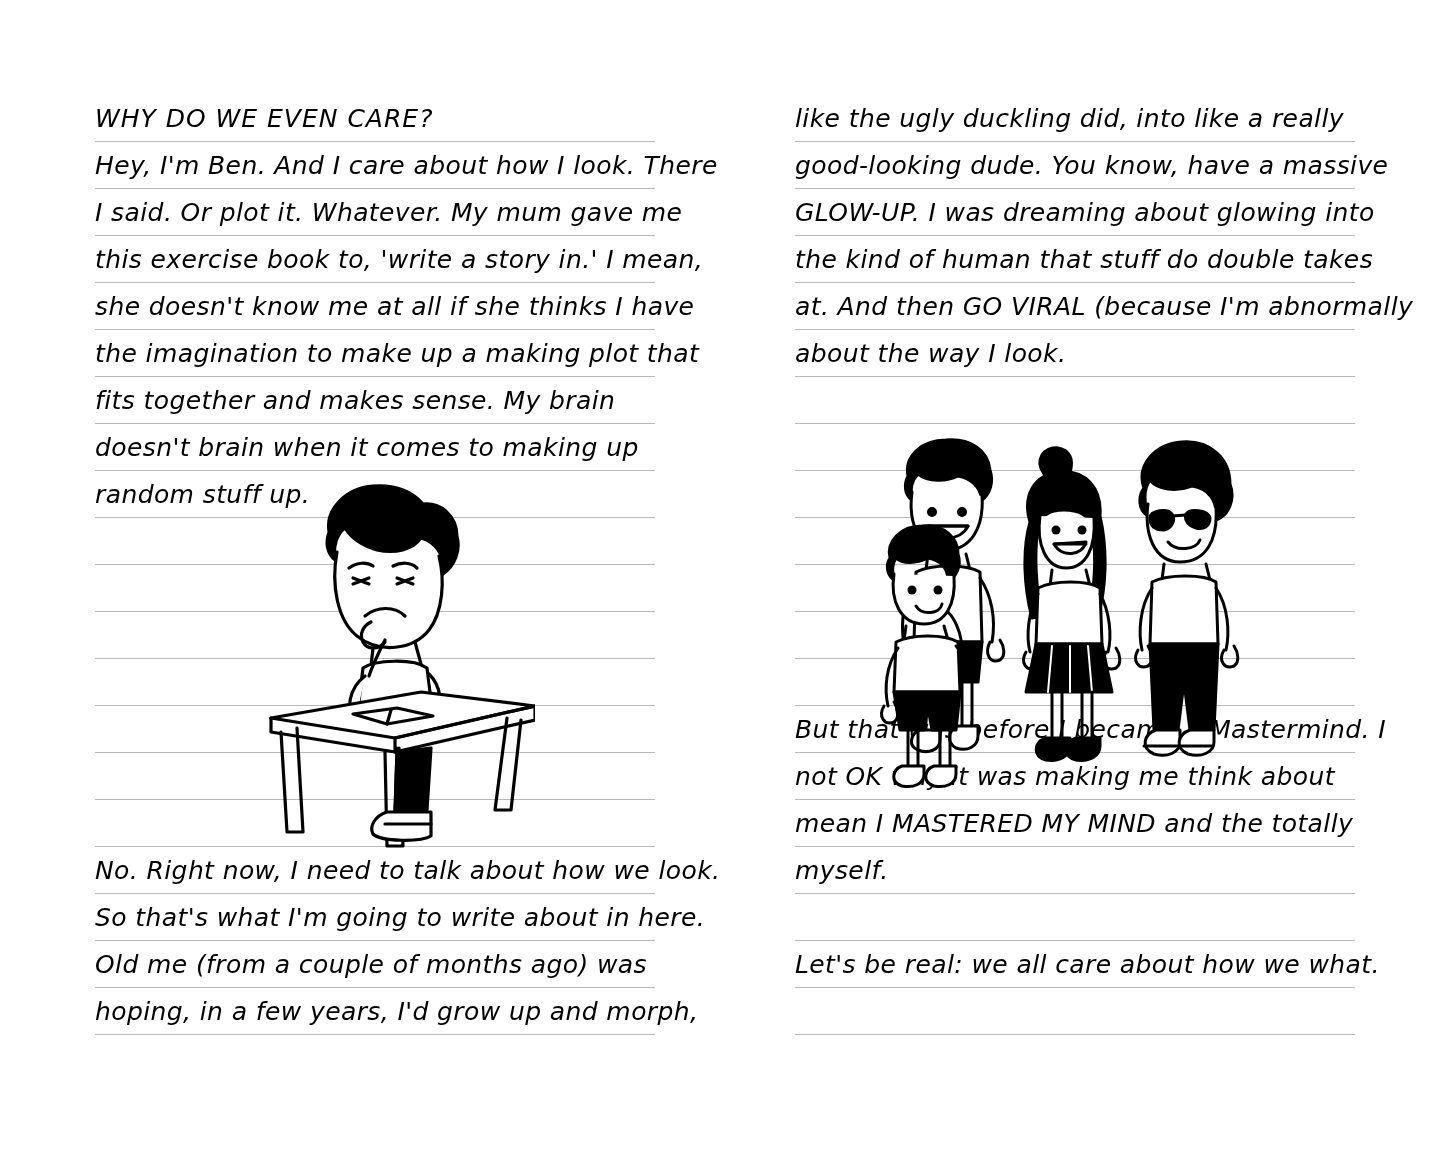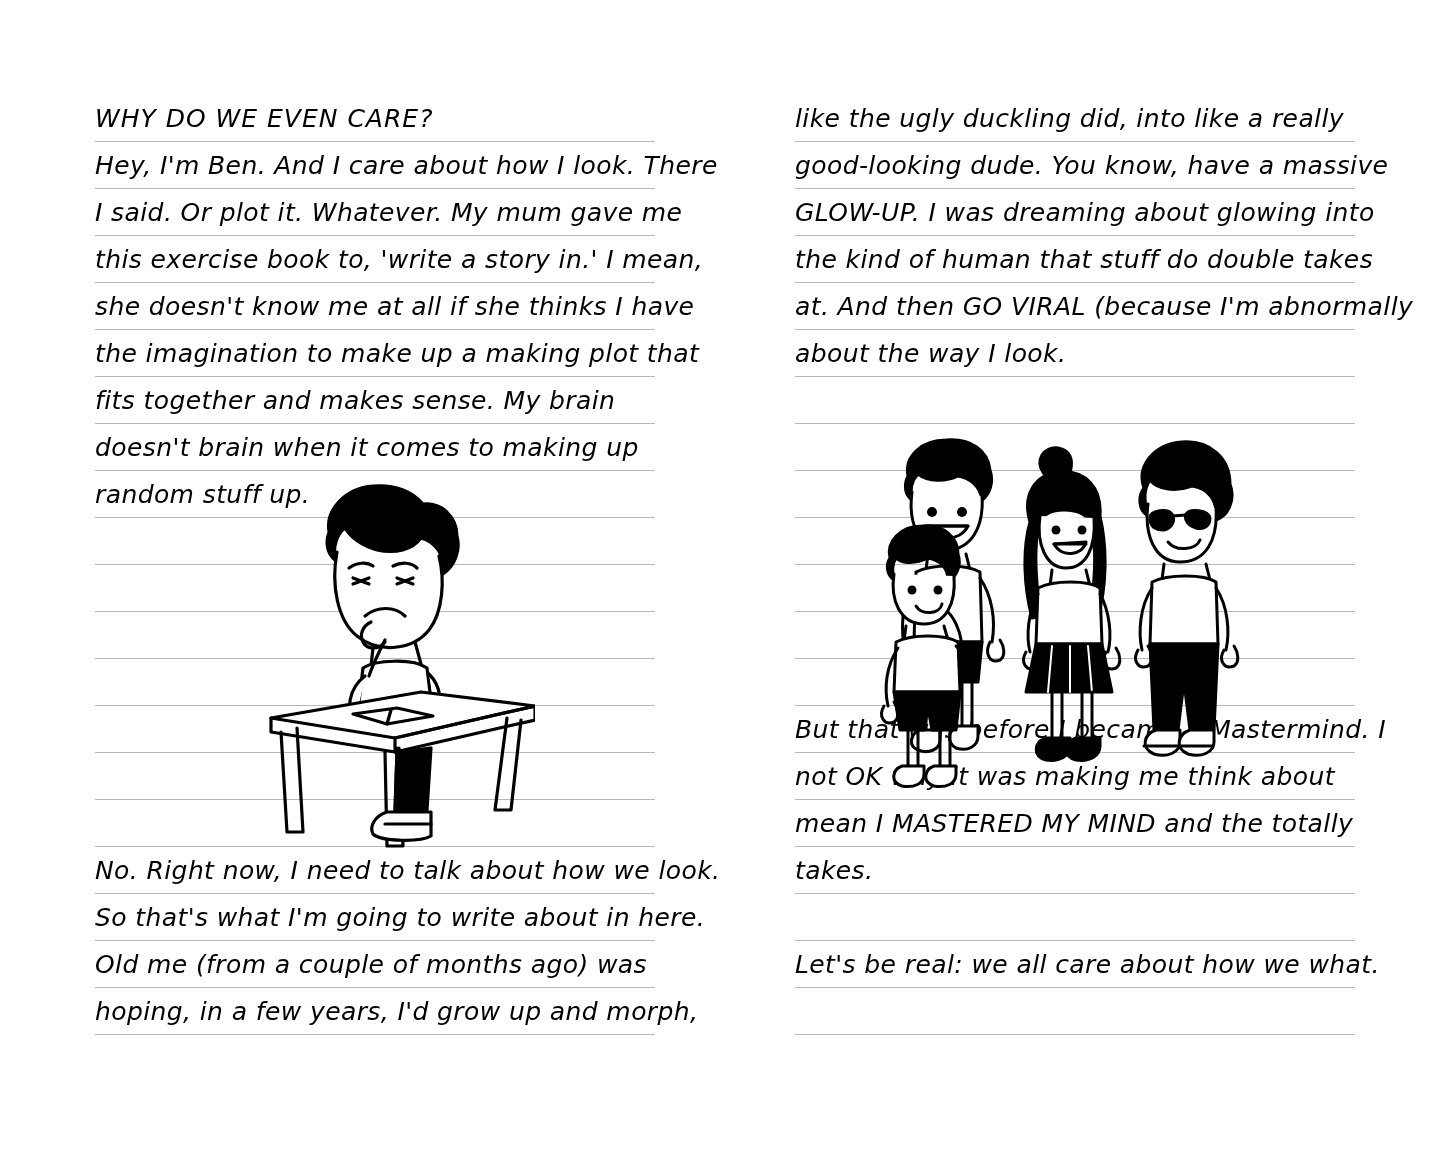--- a/index.html
+++ b/index.html
@@ -132,21 +132,21 @@
       <div class="line blank art-gap"></div>
       <div class="line blank art-gap"></div>
       <div class="line blank art-gap"></div>
       <div class="line blank art-gap"></div>
       <div class="line blank art-gap"></div>
       <div class="line blank art-gap"></div>
 
       <div class="line">But that was before I became a Mastermind. I</div>
       <div class="line">not OK way it was making me think about</div>
       <div class="line">mean I MASTERED MY MIND and the totally</div>
-      <div class="line">takes.</div>
+      <div class="line">myself.</div>
 
       <div class="line blank">&nbsp;</div>
 
       <div class="line">Let's be real: we all care about how we what.</div>
     </div>
   </div>
 
   <div class="art" id="art-desk">
     <svg width="290" height="370" viewBox="0 0 290 370" fill="none" stroke="#000" stroke-width="3.2" stroke-linecap="round" stroke-linejoin="round">
 

